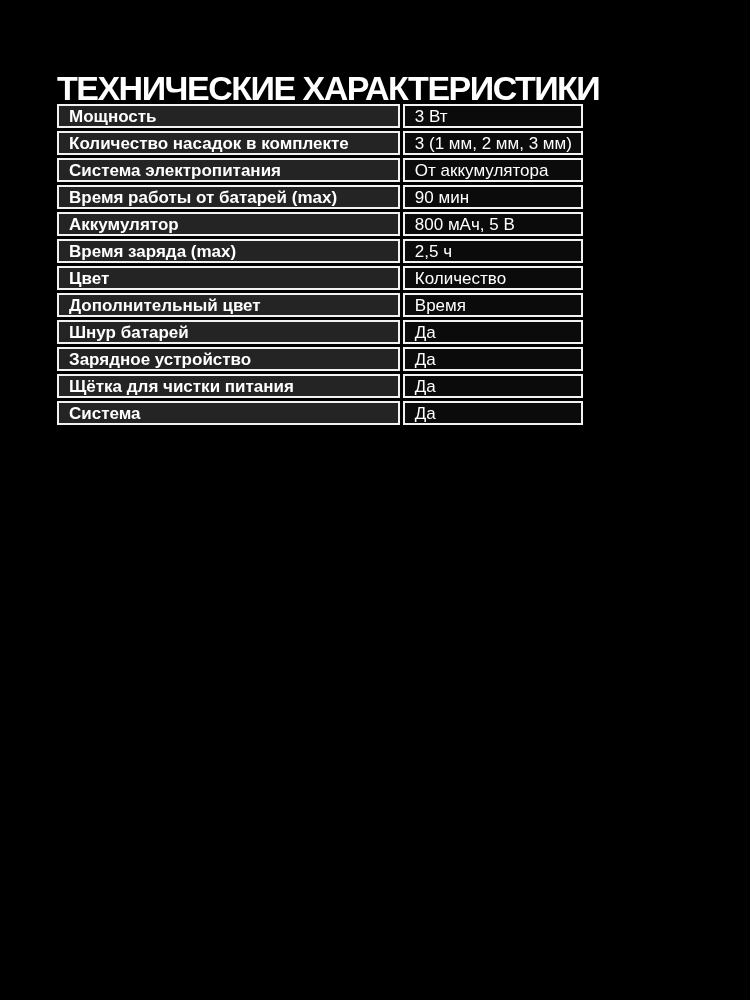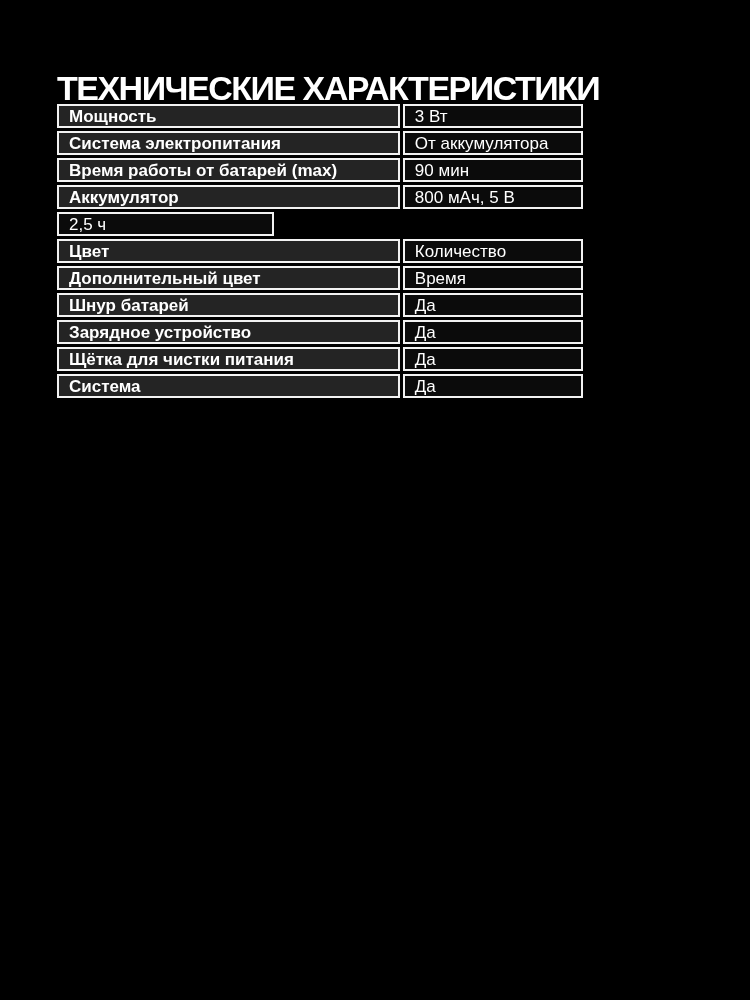--- a/index.html
+++ b/index.html
@@ -78,37 +78,42 @@
 <div class="page">
   <h1 class="page-title">ТЕХНИЧЕСКИЕ ХАРАКТЕРИСТИКИ</h1>
 
   <div class="spec-table">
 
       <div class="spec-row">
         <div class="cell label">Мощность</div>
         <div class="cell value">3 Вт</div>
       </div>
 
+      <div class="spec-row">
+        <div class="cell label">Количество насадок в комплекте</div>
+        <div class="cell value">3 (1 мм, 2 мм, 3 мм)</div>
+      </div>
 
       <div class="spec-row">
         <div class="cell label">Система электропитания</div>
         <div class="cell value">От аккумулятора</div>
       </div>
 
       <div class="spec-row">
         <div class="cell label">Время работы от батарей (max)</div>
         <div class="cell value">90 мин</div>
       </div>
 
       <div class="spec-row">
         <div class="cell label">Аккумулятор</div>
         <div class="cell value">800 мАч, 5 В</div>
       </div>
 
       <div class="spec-row">
+        <div class="cell label">Время заряда (max)</div>
         <div class="cell value">2,5 ч</div>
       </div>
 
       <div class="spec-row">
         <div class="cell label">Цвет</div>
         <div class="cell value">Количество</div>
       </div>
 
       <div class="spec-row">
         <div class="cell label">Дополнительный цвет</div>

